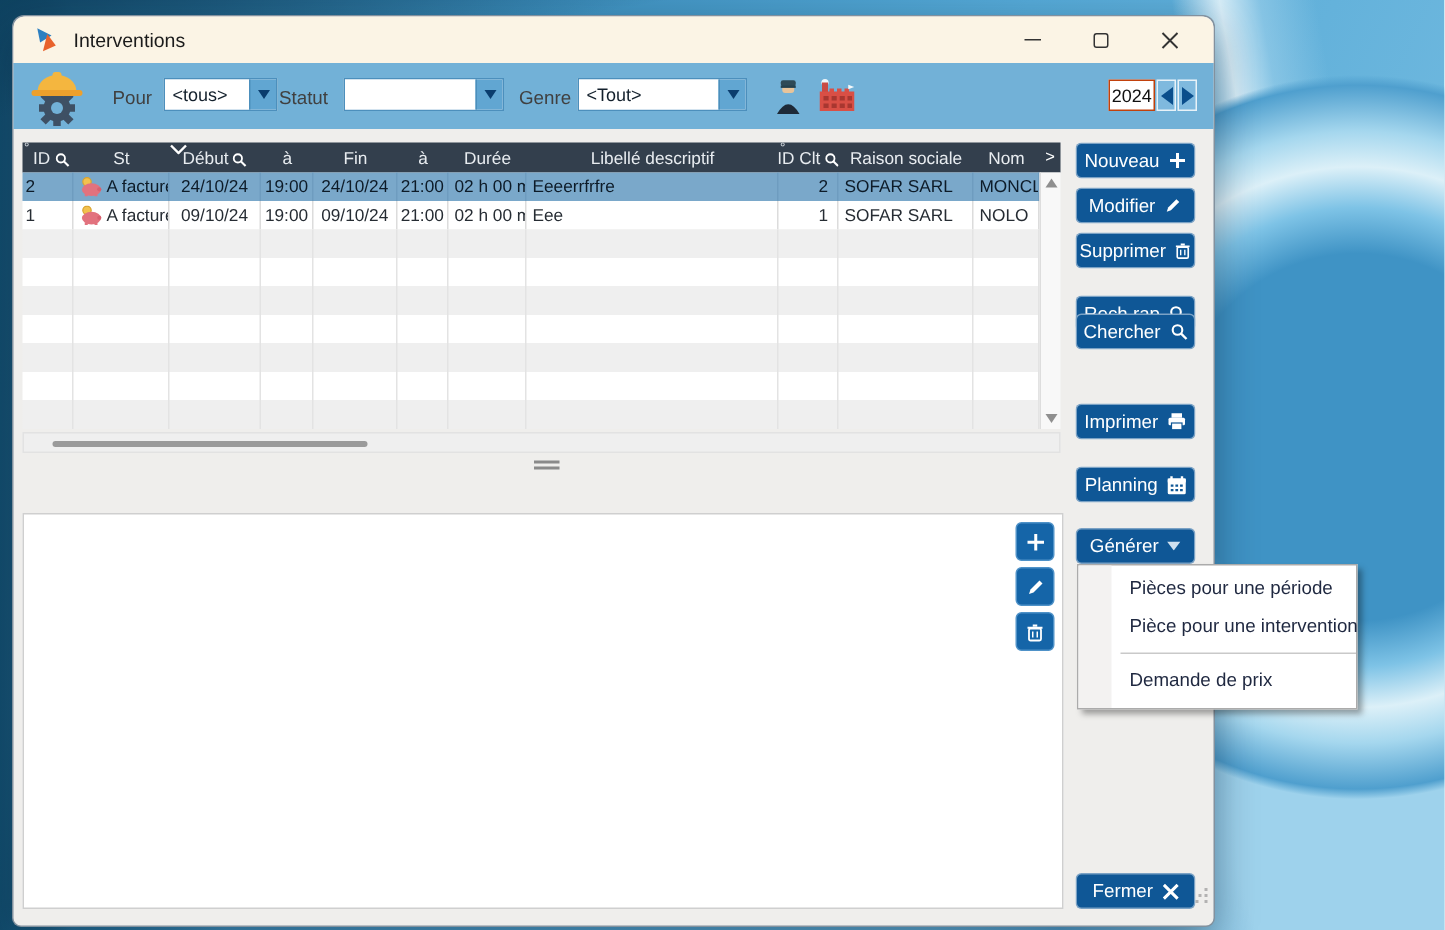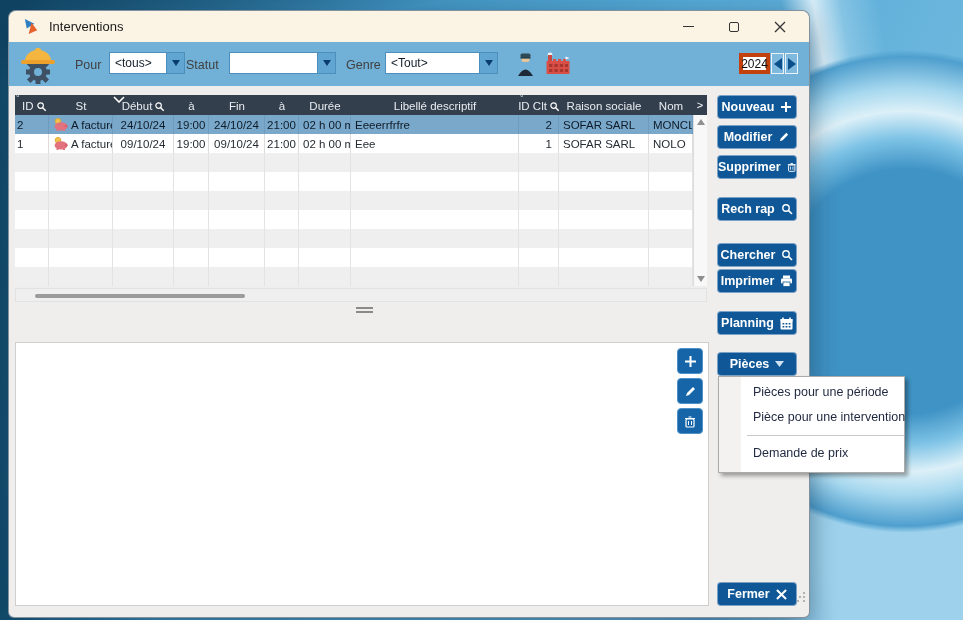--- a/index.html
+++ b/index.html
@@ -37,21 +37,21 @@
   .toolbar { position:absolute; left:0; top:31px; width:100%; height:44px; background:#72B1D7; }
   .tlabel { position:absolute; top:16px; font-size:12.5px; color:#404040; }
   .combo { position:absolute; top:10px; height:22px; display:flex;
     border:1px solid #4C8FBC; background:#fff; }
   .combo .cfield { height:100%; display:flex; align-items:center; padding:0 5px;
     font-size:12px; color:#13202c; background:#fff; flex:1; }
   .combo .cbtn { width:18px; height:100%; background:#61A6D2; border-left:1px solid #4C8FBC;
     display:flex; align-items:center; justify-content:center; }
   .tri-dn { width:0; height:0; border-left:4px solid transparent; border-right:4px solid transparent; border-top:6px solid #0A3D6E; }
   .yearbox { position:absolute; top:11px; left:730px; width:31px; height:21px; background:#fff;
-    border:4px solid #c2410c; display:flex; align-items:center; justify-content:center; font-size:12px; color:#111; }
+    border:1px solid #c2410c; display:flex; align-items:center; justify-content:center; font-size:12px; color:#111; }
   .ybtn { position:absolute; top:11px; width:13px; height:21px; background:#7FB9DE;
     border:1px solid #E8F2F8; display:flex; align-items:center; justify-content:center; }
   .tri-l { width:0; height:0; border-top:6px solid transparent; border-bottom:6px solid transparent; border-right:8px solid #0A4E8C; }
   .tri-r { width:0; height:0; border-top:6px solid transparent; border-bottom:6px solid transparent; border-left:8px solid #0A4E8C; }
 
   
   .thead { position:absolute; left:6px; top:84px; width:692px; height:20px; background:#333F4D;
     display:grid; grid-template-columns:34px 64px 61px 35px 56px 34px 52px 168px 40px 90px 44px 14px; }
   .hc { position:relative; display:flex; align-items:flex-end; justify-content:center; gap:2px;
     padding-bottom:3px; font-size:11.5px; color:#E8ECF0; overflow:hidden; white-space:nowrap; }
@@ -103,22 +103,22 @@
 
   .panel { position:absolute; left:6px; top:331px; width:694px; height:264px;
     background:#fff; border:1px solid #CFCFCF; }
   .sqbtn { position:absolute; left:668px; width:26px; height:26px; background:#1565A8;
     border:1px solid #4F92C8; border-radius:4px; display:flex; align-items:center; justify-content:center; }
 
   
   .abtn { position:absolute; left:708px; width:80px; height:24px; background:#0F5796;
     border:1px solid rgba(255,255,255,.45); border-radius:4px;
     display:flex; align-items:center; justify-content:center; gap:6px;
-    font-size:12.5px; color:#fff;font-weight:bold; }
-  .ab1{top:84px;} .ab2{top:114px;} .ab3{top:144px;} .ab4{top:186px;} .ab5{top:232px;}
+    font-size:12.5px; color:#fff; }
+  .ab1{top:84px;} .ab2{top:114px;} .ab3{top:144px;} .ab4{top:186px;} .ab5{top:198px;}
   .ab6{top:258px;} .ab7{top:300px;} .ab8{top:341px;} .ab9{top:571px;}
 
   
   .menu { position:absolute; left:709px; top:365px; width:187px; background:#fff;
     border:1px solid #ABABAB; box-shadow:3px 3px 4px rgba(0,0,0,.35); padding:3px 0 6px 0; z-index:10; }
   .menu::before { content:""; position:absolute; left:0; top:0; bottom:0; width:22px; background:#F3F2F1; }
   .mitem { position:relative; padding-left:34px; line-height:25px; font-size:12.5px; color:#1F2840; white-space:nowrap; }
   .msep { margin:5px 0 5px 28px; border-top:1px solid #C9C9C9; }
 
   .grip { position:absolute; left:788px; top:589px; width:2px; height:2px; background:#9a9a9a;
@@ -430,21 +430,21 @@
             <rect x="2.5" y="6" width="1.8" height="1.5"></rect>
             <rect x="5.6" y="6" width="1.8" height="1.5"></rect>
             <rect x="8.7" y="6" width="1.8" height="1.5"></rect>
             <rect x="2.5" y="9" width="1.8" height="1.5"></rect>
             <rect x="5.6" y="9" width="1.8" height="1.5"></rect>
             <rect x="8.7" y="9" width="1.8" height="1.5"></rect>
           </g>
       </svg>
     </div>
     <div class="abtn ab8">
-      <span>Pièces</span>
+      <span>Générer</span>
       <svg width="9" height="6" viewBox="0 0 9 6">
           <path d="M0 0 H9 L4.5 6 Z" fill="#cfe0ef"></path>
         </svg>
     </div>
     <div class="abtn ab9">
       <span>Fermer</span>
       <svg width="11" height="11" viewBox="0 0 12 12">
           <path d="M1 1 L11 11 M11 1 L1 11" stroke="#fff" stroke-width="2.2"></path>
         </svg>
     </div>

